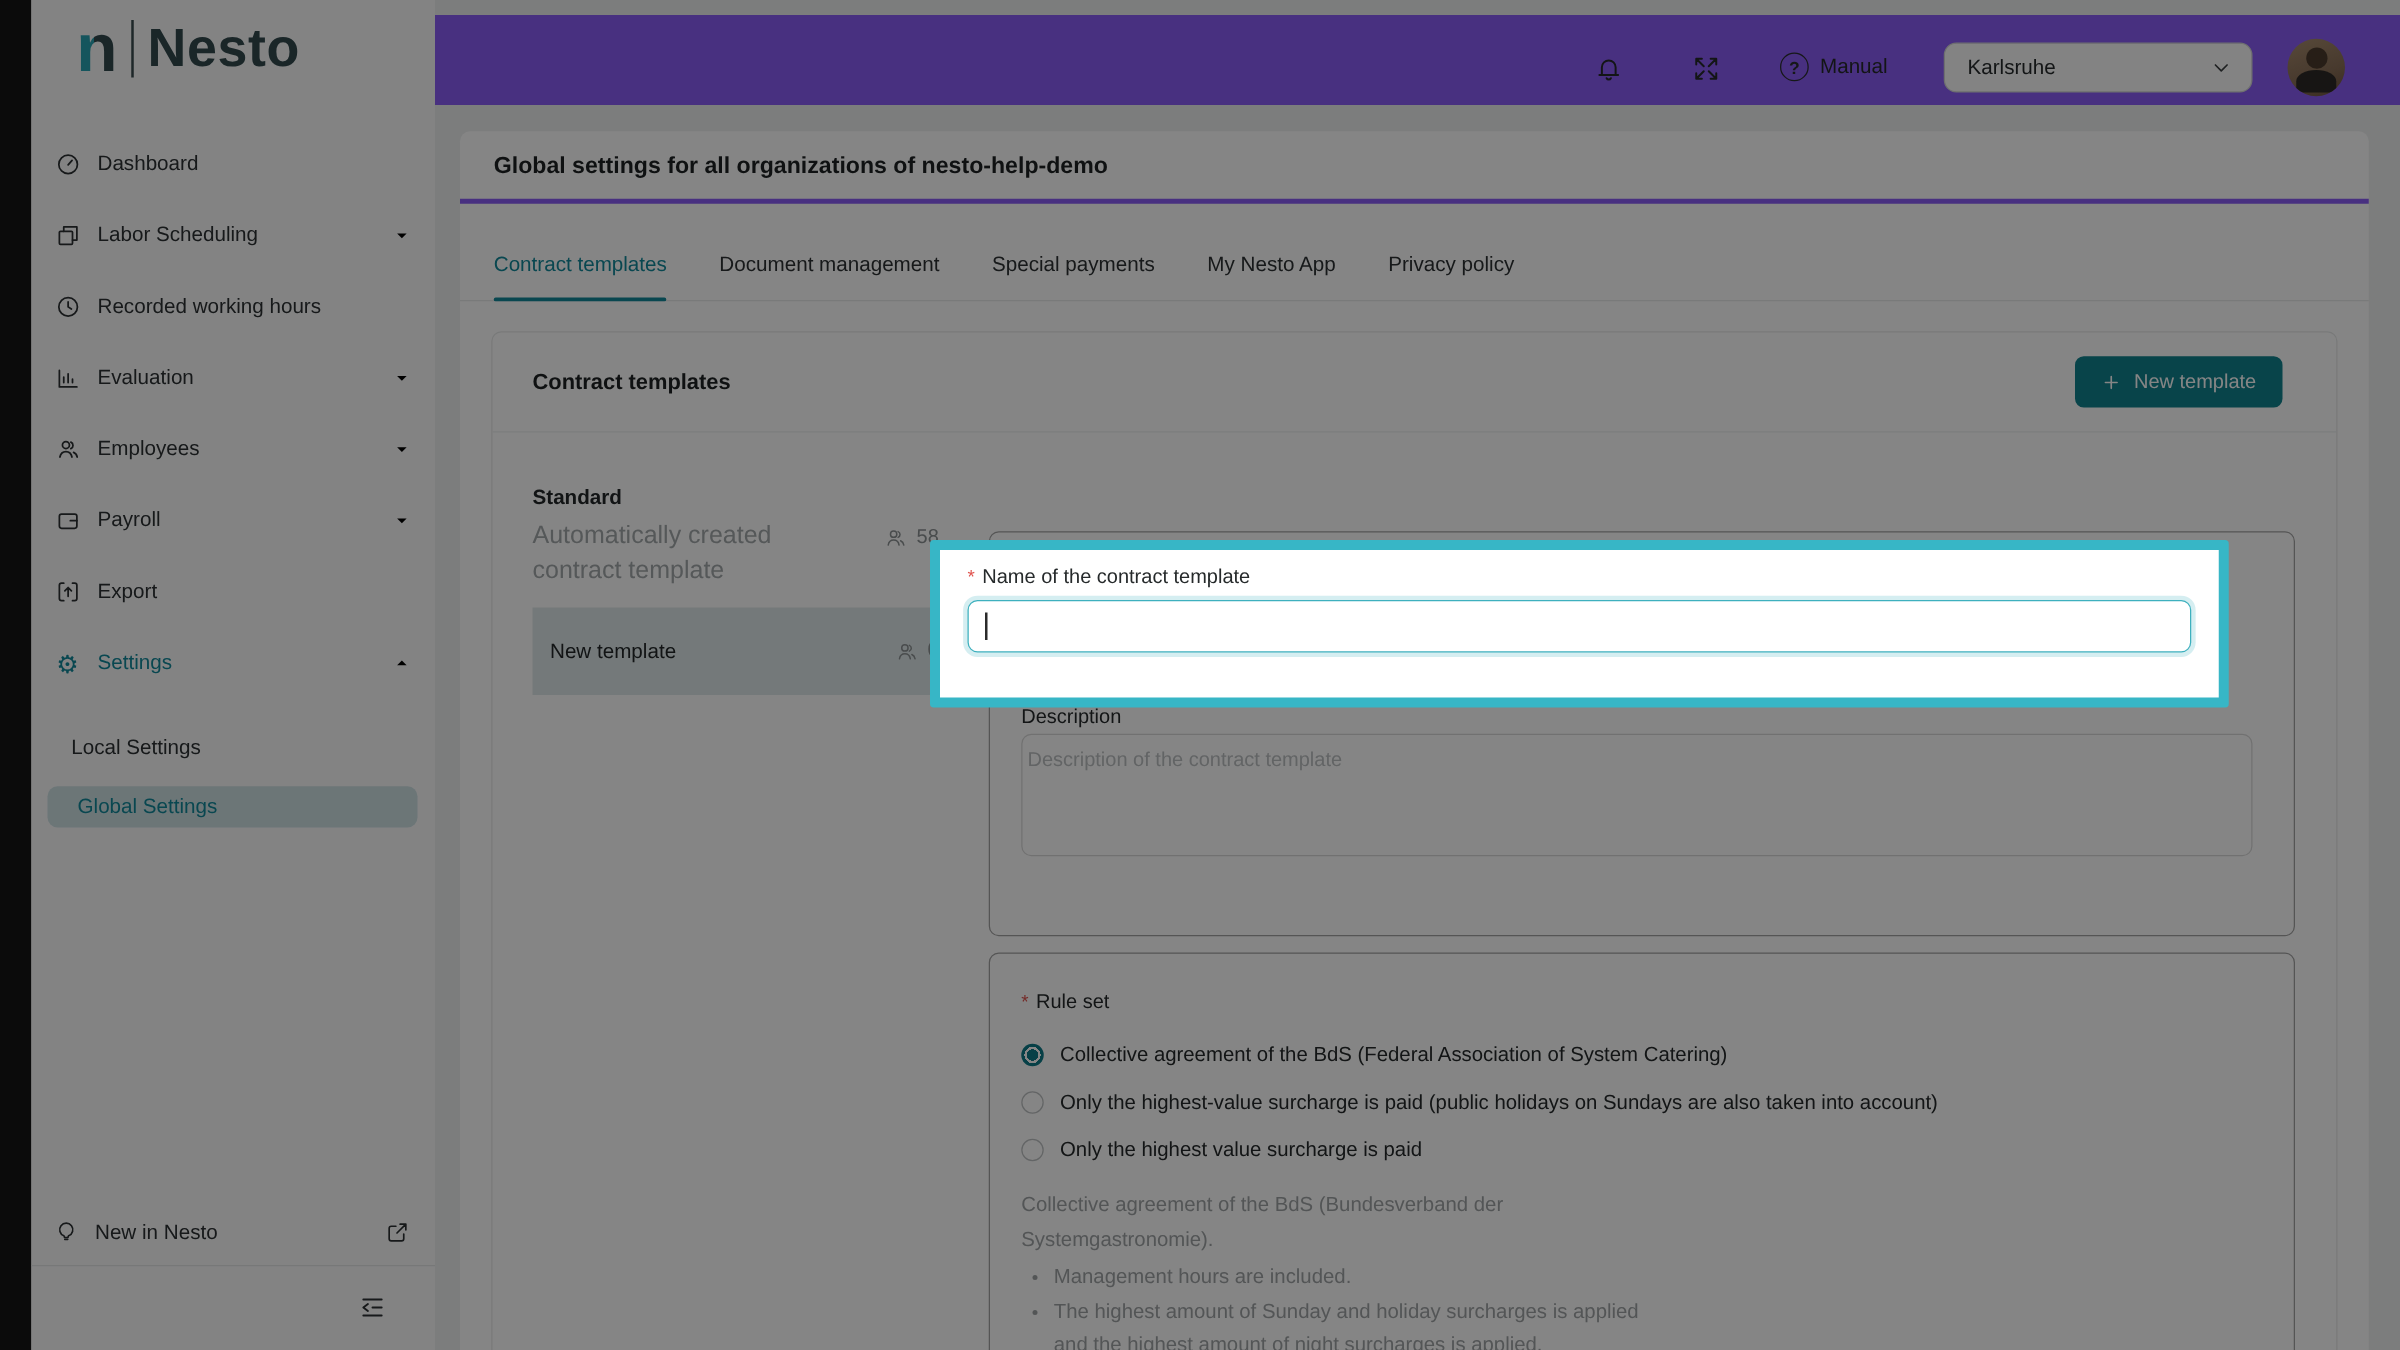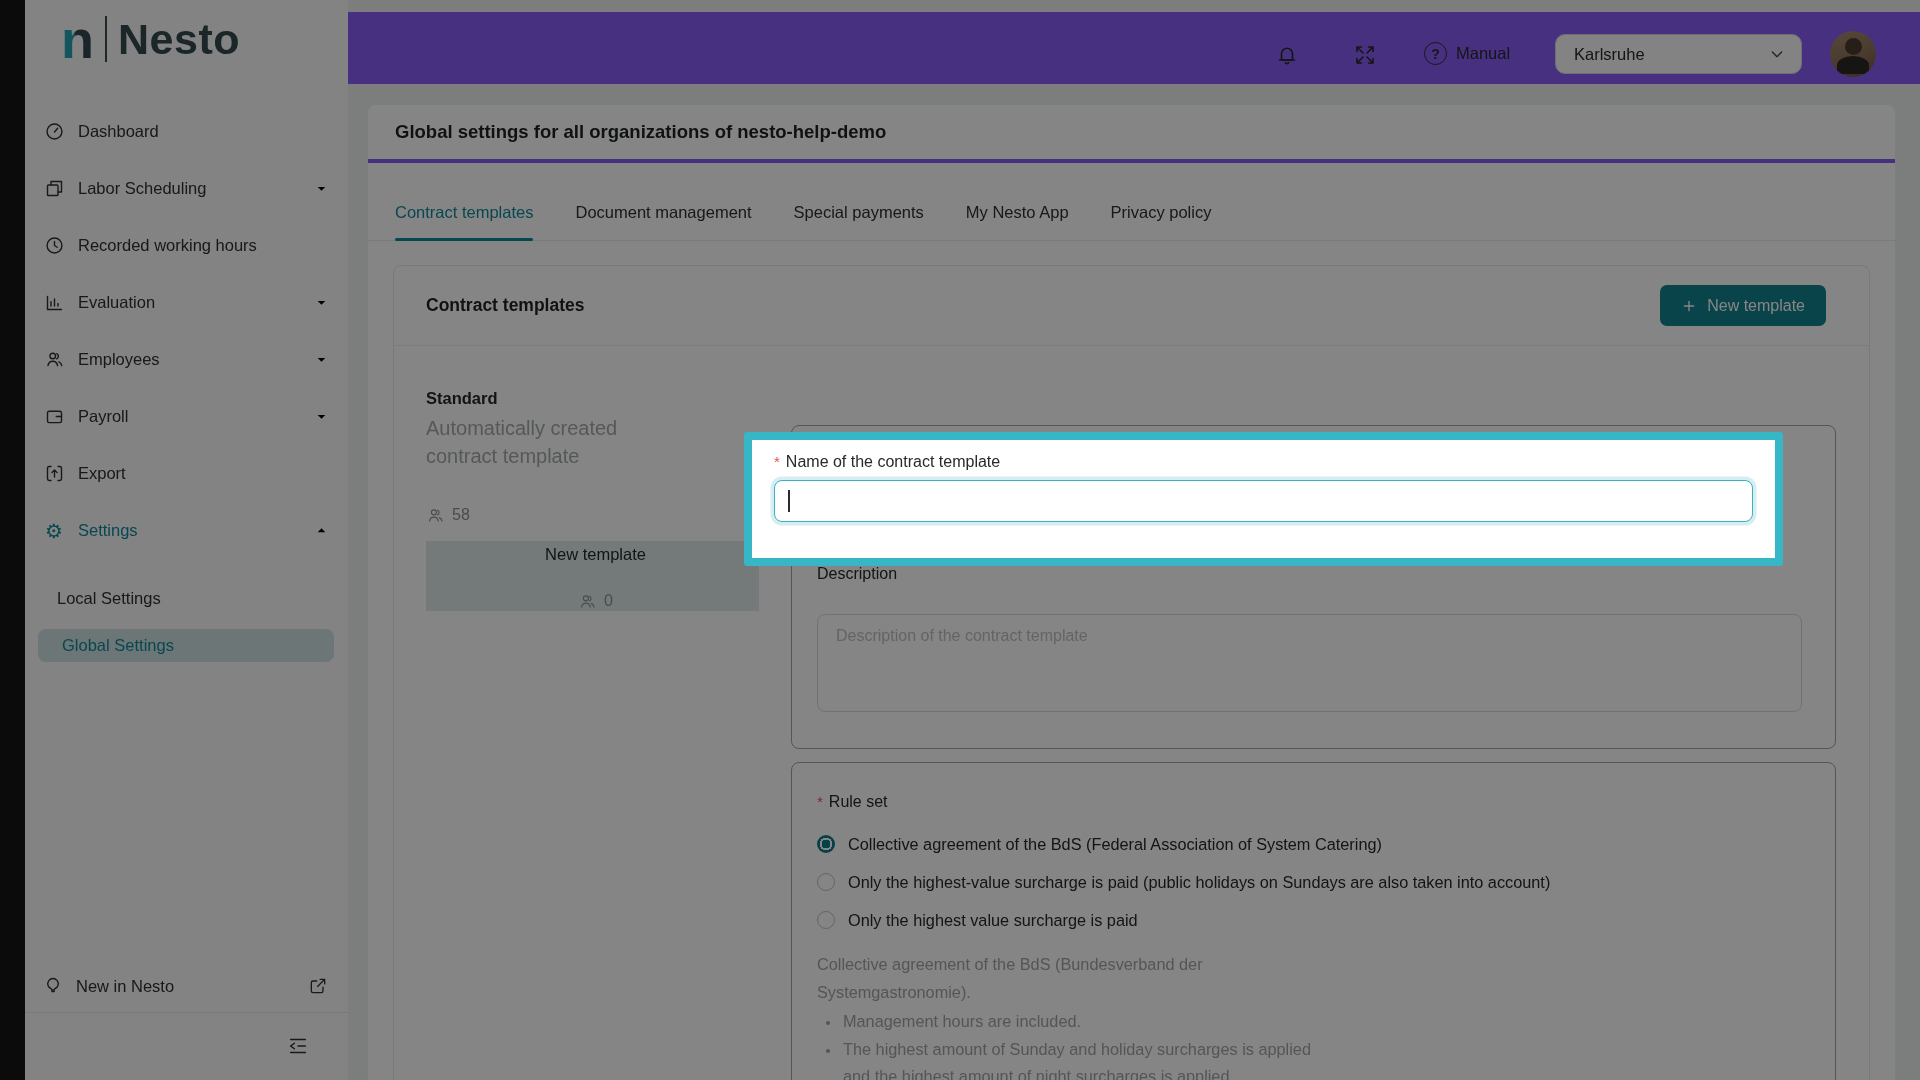--- a/index.html
+++ b/index.html
@@ -92,40 +92,40 @@
   .card-head { height:80px; display:flex; align-items:center; justify-content:space-between;
                padding:0 43px 0 32px; border-bottom:1px solid #eef0f0; }
   .card-head h2 { font-size:17.5px; font-weight:700; color:#1e2223; }
   .btn-primary { height:41px; background:#10828e; color:#fff; border:none; border-radius:7px;
                  display:flex; align-items:center; gap:10px; padding:0 21px; font-size:16px;
                  font-family:inherit; cursor:pointer; }
   .btn-primary svg { width:16px; height:16px; fill:none; stroke:#fff; stroke-width:2; stroke-linecap:round; }
 
   .card-body { display:flex; padding:26px 0 0 32px; }
   .tpl-list { width:333px; flex:none; }
-  .tpl-item { display:flex; justify-content:space-between; padding:13px 0 16px; cursor:pointer;flex-direction:column; }
+  .tpl-item { display:flex; justify-content:space-between; padding:13px 0 16px; cursor:pointer; }
   .tpl-item .nm { font-size:16.5px; font-weight:700; color:#23282a; line-height:26px; }
   .tpl-item .ds { width:240px; font-size:20px; color:#a4a9ab; line-height:28px; margin-top:3px; }
   .count { display:flex; align-items:flex-start; gap:7px; color:#8d9294; font-size:16px;
            margin-top:36px; margin-right:8px; }
   .count svg { width:19px; height:19px; fill:none; stroke:#8d9294; stroke-width:1.5;
                stroke-linecap:round; stroke-linejoin:round; }
   .tpl-item.selected { background:#dfe9ea; height:70px; align-items:center; padding:0 8px 0 14px; }
   .tpl-item.selected .nm { font-weight:500; }
   .tpl-item.selected .count { margin-top:0; margin-right:0; }
 
   .form-col { margin-left:32px; width:1045px; }
   .group { border:1px solid #a3a3a3; border-radius:8px; padding:0 25px; overflow:hidden; }
   .group1 { margin-top:53px; height:324px; }
   .group1 .spacer { height:133px; }
   .field-label { font-size:16px; color:#262a2b; }
   .req { color:#e0544f; margin-right:6px; font-size:15px; }
   .group1 .field-label { display:block; margin-top:6px; }
-  textarea.desc { display:block; margin-top:31px; width:985px; height:98px; resize:none;
-                  border:1px solid #d9d9d9; border-radius:8px; padding:12px 18px;
+  textarea.desc { display:block; margin-top:4px; width:985px; height:98px; resize:none;
+                  border:1px solid #d9d9d9; border-radius:8px; padding:12px 4px;
                   font-family:inherit; font-size:16px; color:#2c3133; background:#fff; outline:none; }
   textarea.desc::placeholder { color:#bdc0c2; }
 
   .group2 { margin-top:13px; height:400px; padding-top:30px; }
   .radio-row { display:flex; align-items:center; gap:13px; height:30px; margin-top:8px; cursor:pointer; }
   .radio-row.first { margin-top:18px; }
   .radio { width:18px; height:18px; border-radius:50%; flex:none;
            border:1.5px solid #bfc2c3; background:#fff; }
   .radio.sel { border:none;
                background:radial-gradient(circle,#0e7c89 0 4.5px,#ffffff 4.5px 6.5px,#0e7c89 6.5px); }

